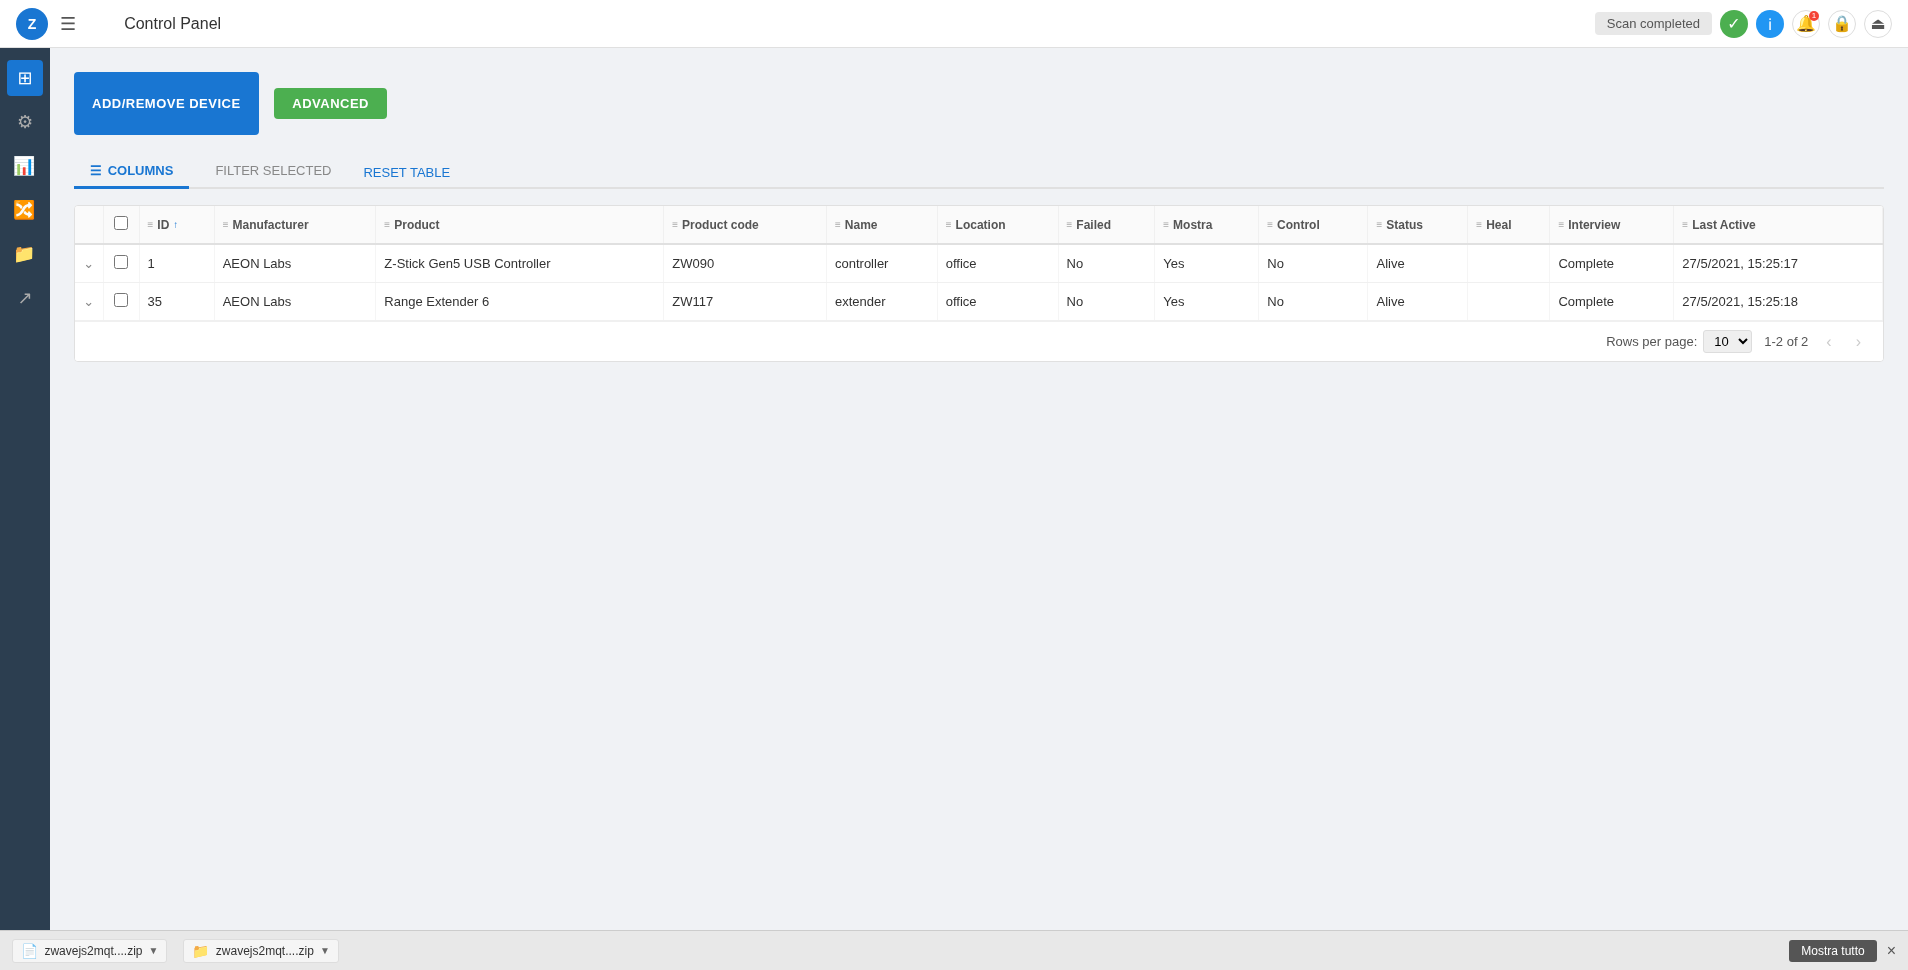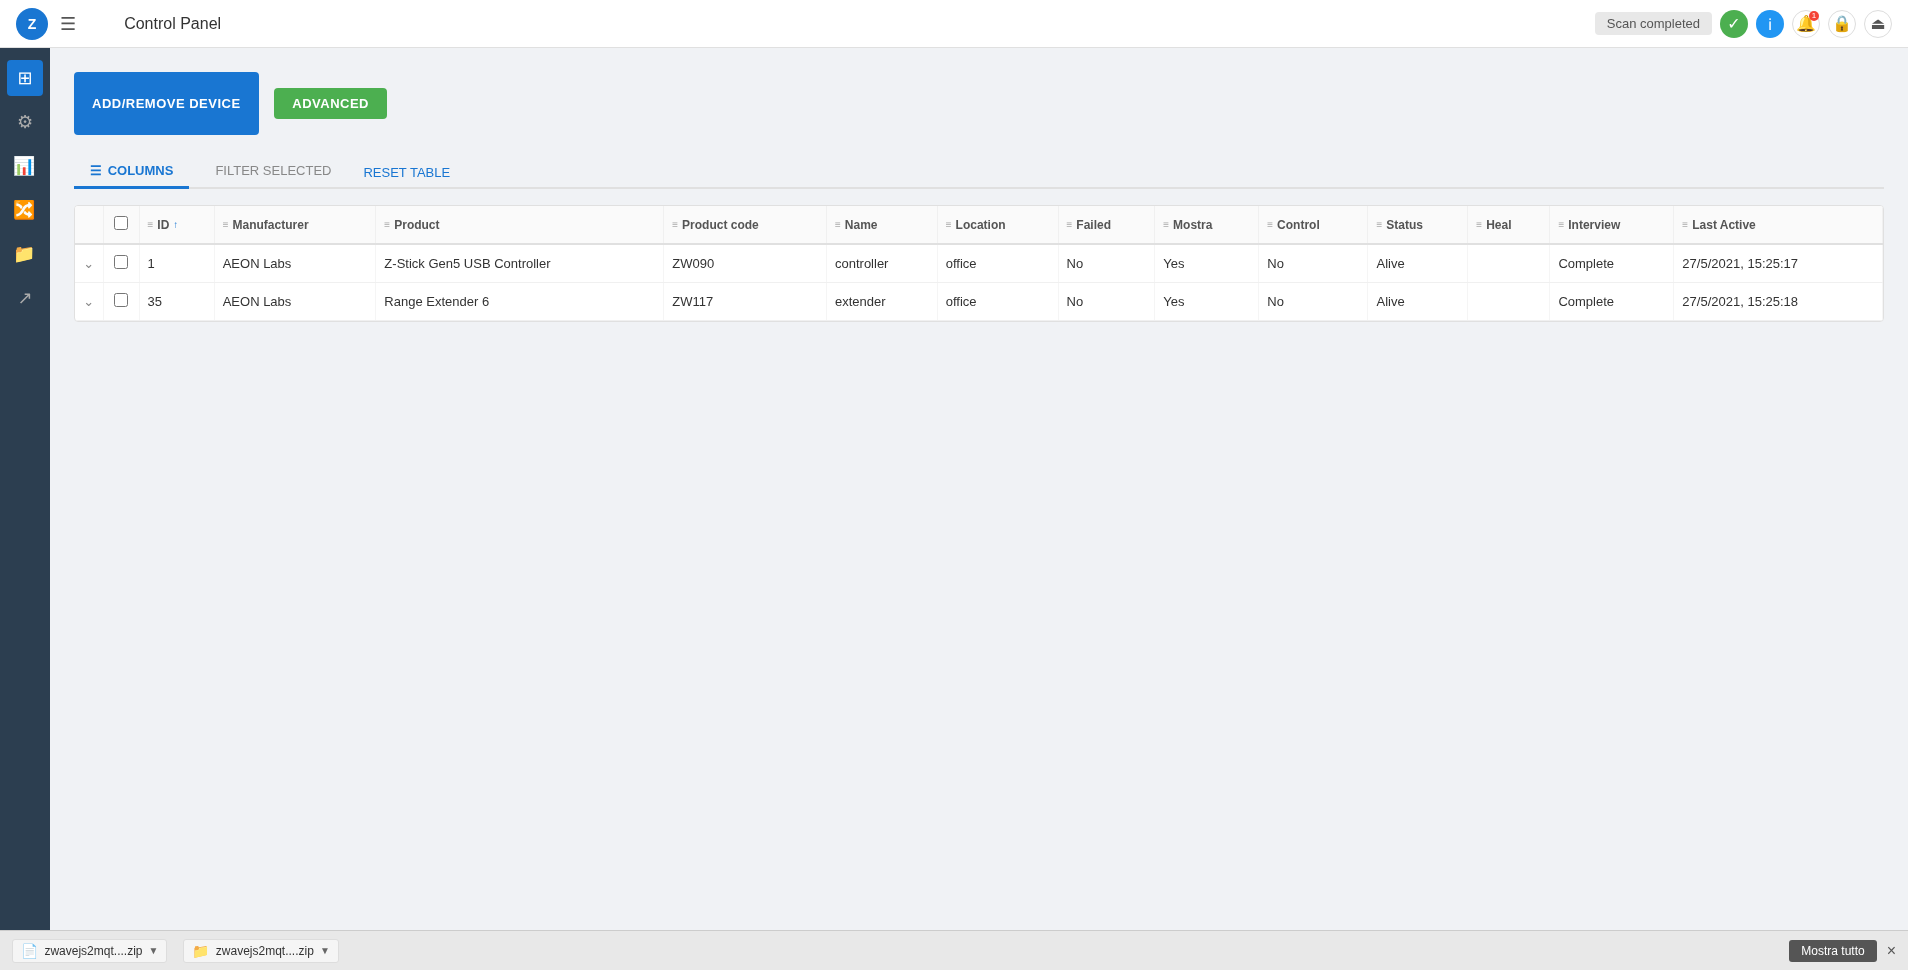--- a/index.html
+++ b/index.html
@@ -358,20 +358,33 @@
       <td>Yes</td>
       <td>No</td>
       <td>Alive</td>
       <td></td>
       <td>Complete</td>
       <td>27/5/2021, 15:25:18</td>
     </tr>
           </tbody>
       </table>
 
+      <div class="pagination-row">
+        <span class="rows-per-page">
+          <span>Rows per page:</span>
+          <select class="rows-select">
+            <option>10</option>
+            <option>25</option>
+            <option>50</option>
+          </select>
+        </span>
+        <span class="page-info">1-2 of 2</span>
+        <button class="page-btn" disabled="">‹</button>
+        <button class="page-btn" disabled="">›</button>
+      </div>
     </div>
 
   </div>
 </div>
 
 <div class="bottombar">
   <div class="download-item">
     <span class="dl-icon">📄</span>
     <span>zwavejs2mqt....zip</span>
     <span style="font-size:10px; color:#666;">▼</span>

